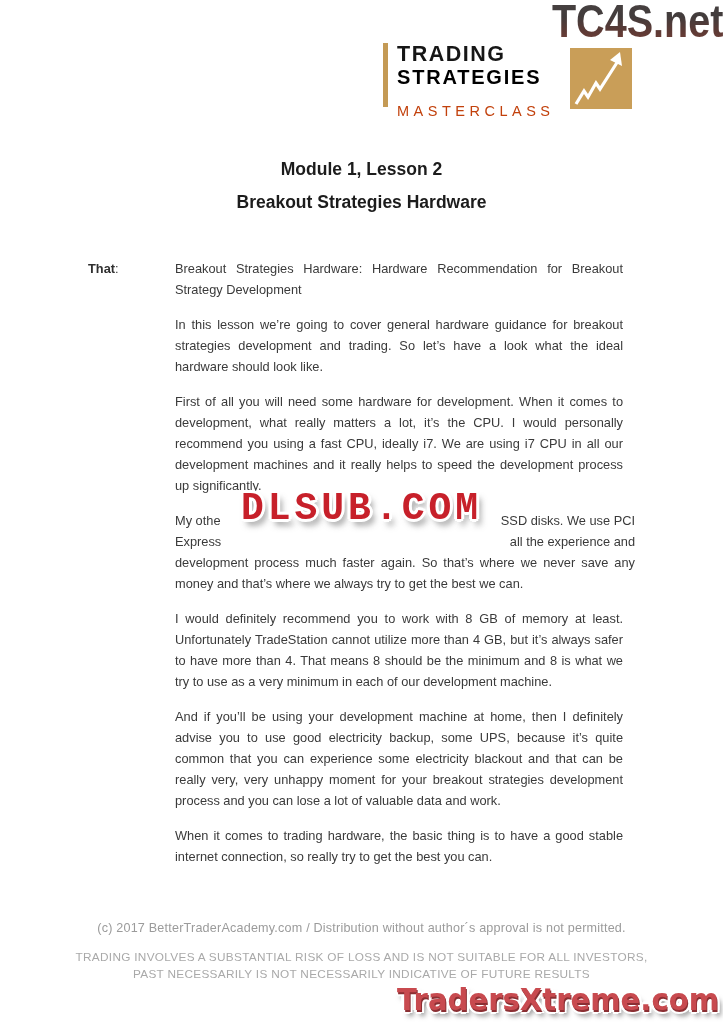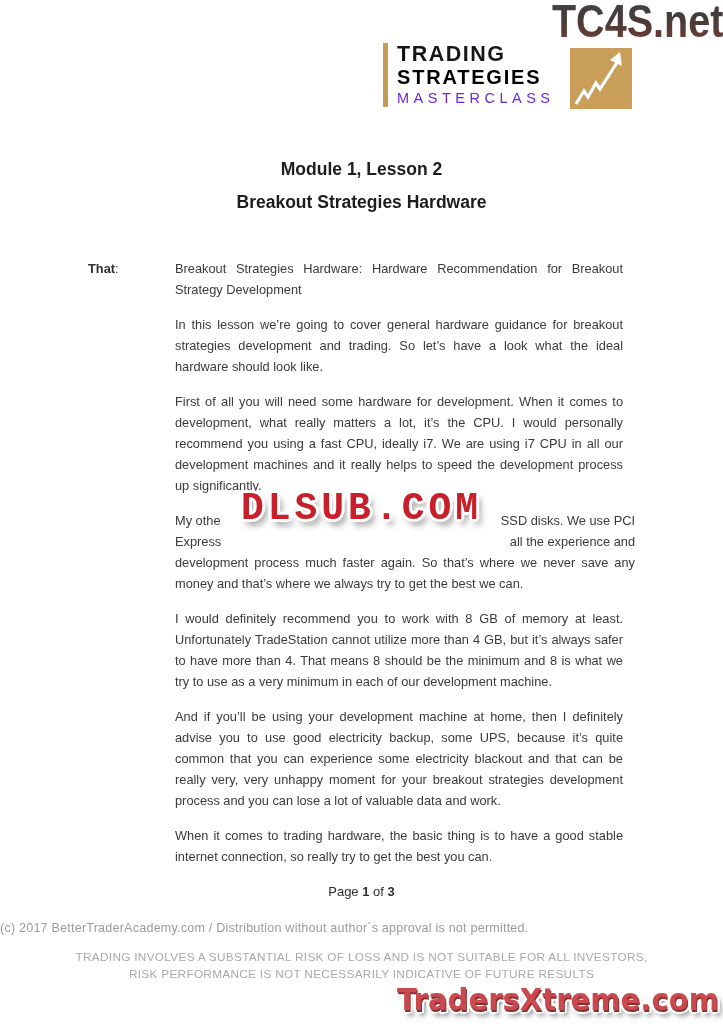--- a/index.html
+++ b/index.html
@@ -43,21 +43,21 @@
       1px 2px 0 #8b2f33,
       -2px -2px 0 #fff, 2px -2px 0 #fff, -2px 2px 0 #fff, 3px 3px 0 #fff,
       -3px 0 0 #fff, 3px 0 0 #fff, 0 -3px 0 #fff, 0 4px 0 #fff,
       4px 6px 5px rgba(110,110,110,.8);
   }
   
   .logo{position:absolute; left:383px; top:43px; display:flex; align-items:flex-start;}
   .logo-bar{width:5px; height:64px; background:#c49a55; margin-right:9px;}
   .logo-l1{font-size:21.5px; font-weight:bold; letter-spacing:1.5px; color:#161616; line-height:23px;}
   .logo-l2{font-size:20px;  font-weight:bold; letter-spacing:1.8px; color:#000000; line-height:23px;}
-  .logo-l3{font-size:14.5px; font-weight:normal; letter-spacing:4.5px; color:#6d28d9; line-height:17px; margin-top:1px;}
+  .logo-l3{font-size:14.5px; font-weight:normal; letter-spacing:4.5px; color:#c2410c; line-height:17px; margin-top:14px;}
   .logo-icon{margin-left:16px; margin-top:5px; width:62px; height:61px; background:#c99e58; position:relative; overflow:visible;}
   .logo-icon svg{position:absolute; left:0; top:-4px; overflow:visible;}
   
   .title1,.title2{
     position:absolute; left:0; width:723px; text-align:center;
     font-size:17.5px; font-weight:bold; color:#1c1c1c; margin:0;
   }
   .title1{top:159px;text-align:center;}
   .title2{top:192px;}
   
@@ -72,21 +72,21 @@
   .jline{display:flex; justify-content:space-between; font-size:12.8px; line-height:21px; color:#3a3a3a;}
   .obscured{margin:0 0 14px 0;}
   .obscured p{margin:0;}
   
   .page-line{
     position:absolute; top:884px; left:0; width:723px; text-align:center;
     font-size:13px; color:#2e2e2e;
   }
   .page-line b{font-weight:bold;}
   .copyright{
-    position:absolute; top:921px; left:0; width:723px; text-align:left;
+    position:absolute; top:921px; left:0; width:723px; text-align:center;
     font-size:12.6px; color:#9b9b9b; letter-spacing:0.2px;
   }
   .disclaimer{
     position:absolute; top:949px; left:0; width:723px; text-align:center;
     font-size:11.8px; line-height:17px; color:#a9a9a9; letter-spacing:0.3px;
   }
 </style>
 </head>
 <body>
 
@@ -132,24 +132,21 @@
         <p>development process much faster again. So that’s where we never save any money and that’s where we always try to get the best we can.</p>
       </div>
       <p>I would definitely recommend you to work with 8 GB of memory at least. Unfortunately TradeStation cannot utilize more than 4 GB, but it’s always safer to have more than 4. That means 8 should be the minimum and 8 is what we try to use as a very minimum in each of our development machine.</p>
       <p>And if you’ll be using your development machine at home, then I definitely advise you to use good electricity backup, some UPS, because it’s quite common that you can experience some electricity blackout and that can be really very, very unhappy moment for your breakout strategies development process and you can lose a lot of valuable data and work.</p>
       <p>When it comes to trading hardware, the basic thing is to have a good stable internet connection, so really try to get the best you can.</p>
     </div>
   </div>
 
   <div class="wm-dlsub">DLSUB.COM</div>
 
-  <div class="page-line">
-    <span>Page </span><b>1</b><span> of </span><b>3</b>
-  </div>
   <div class="copyright">(c) 2017 BetterTraderAcademy.com / Distribution without author´s approval is not permitted.</div>
   <div class="disclaimer">
     <span>TRADING INVOLVES A SUBSTANTIAL RISK OF LOSS AND IS NOT SUITABLE FOR ALL INVESTORS,</span><br>
-    <span>RISK PERFORMANCE IS NOT NECESSARILY INDICATIVE OF FUTURE RESULTS</span>
+    <span>PAST NECESSARILY IS NOT NECESSARILY INDICATIVE OF FUTURE RESULTS</span>
   </div>
 
   <div class="wm-tradersx">TradersXtreme.com</div>
 
 </div>
 
 </body></html>

